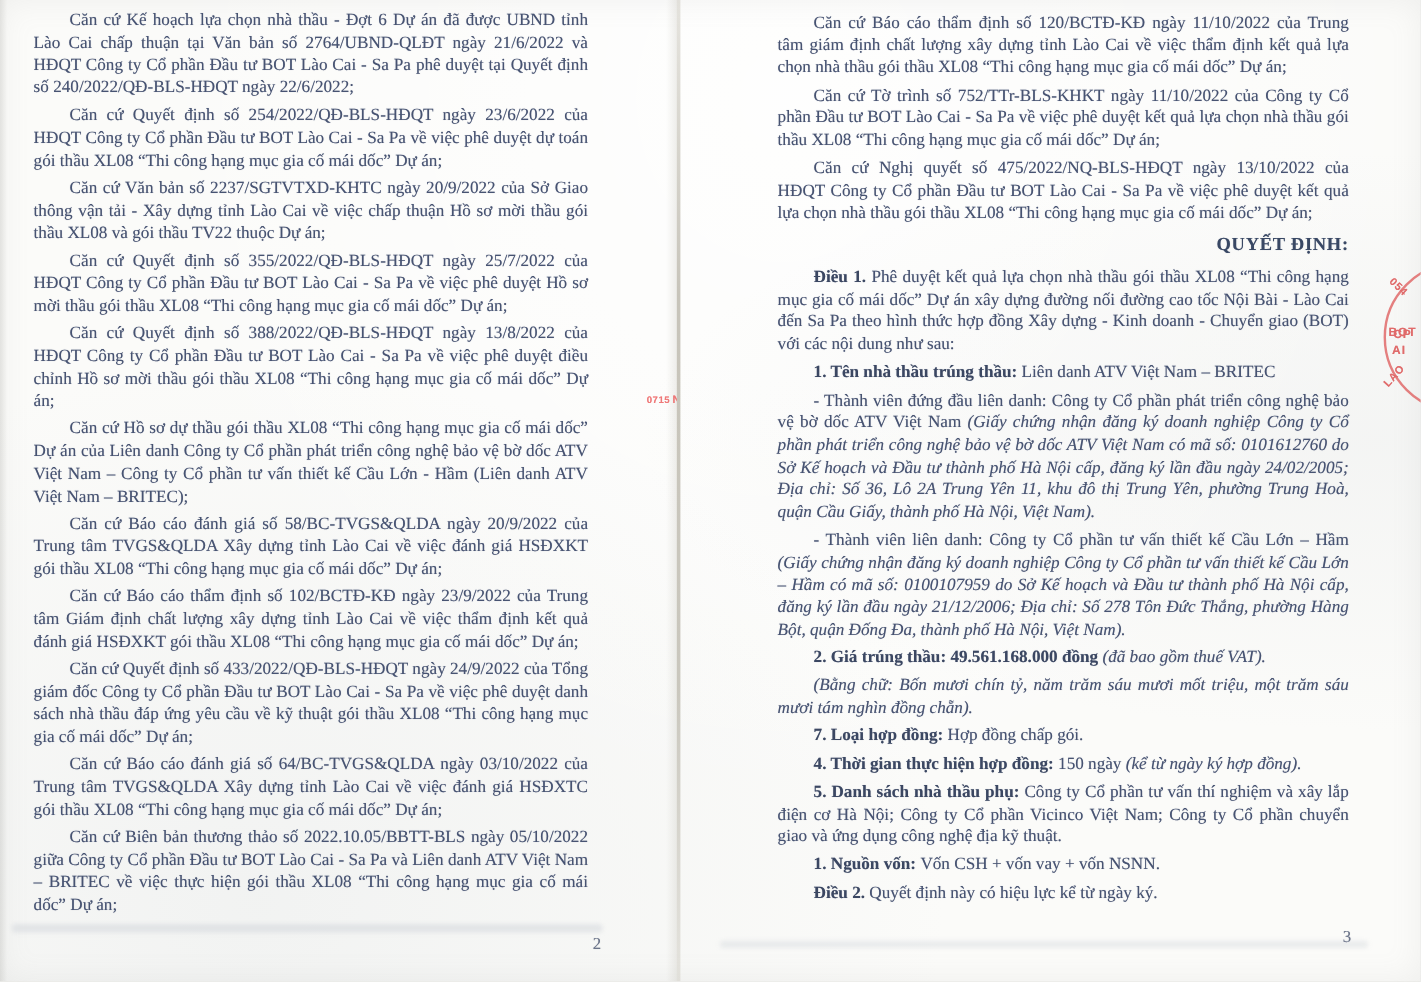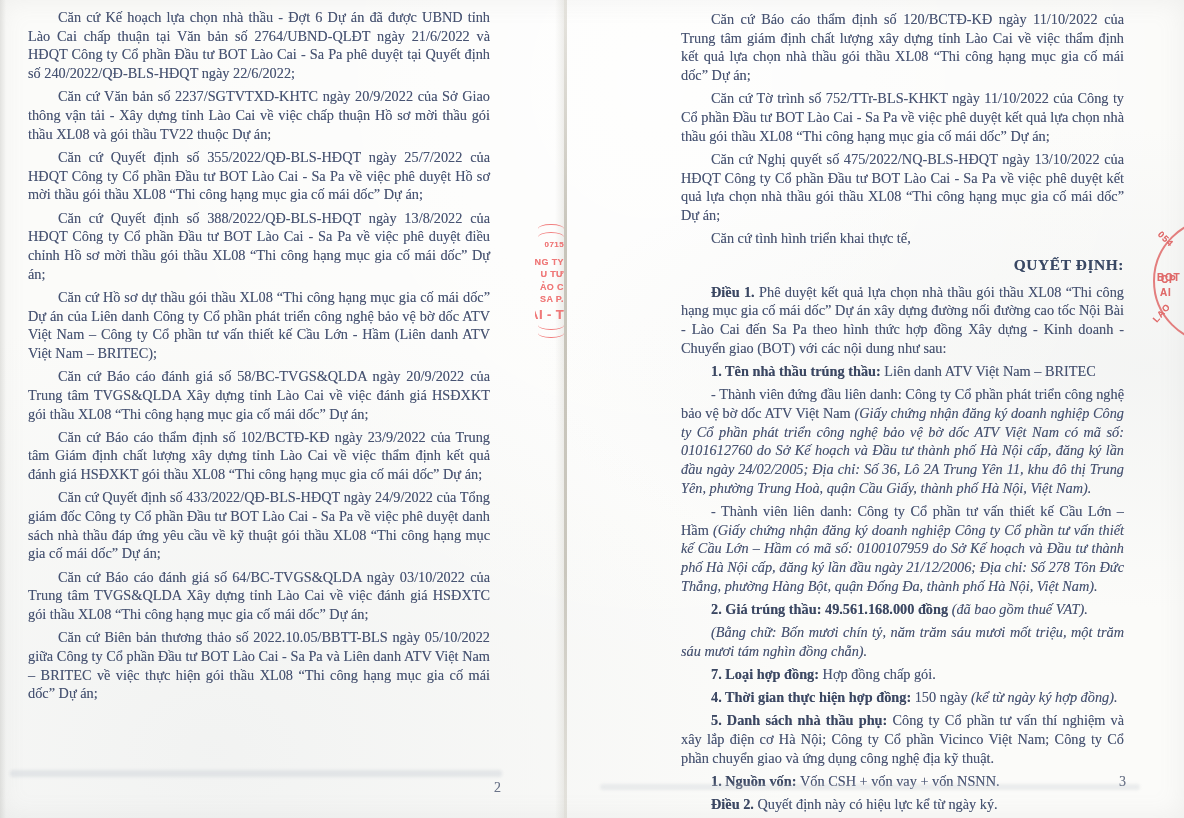--- a/index.html
+++ b/index.html
@@ -12,21 +12,21 @@
       radial-gradient(ellipse at 55% 10%, rgba(255,255,255,.8), transparent 60%),
       #fbfbf9;
     box-shadow:inset 0 0 26px rgba(150,150,145,.12);
   }
   .canvas::before{ 
     content:"";position:absolute;left:0;top:0;width:6px;height:818px;
     background:linear-gradient(90deg, rgba(160,160,155,.22), transparent);
   }
   .page{position:absolute;top:0;height:818px;box-sizing:border-box;}
   .page-left{left:0;width:566px;padding:8px 76px 0 28px;}
-  .page-right{left:567px;width:617px;padding:10px 60px 0 114px;}
+  .page-right{left:567px;width:617px;padding:10px 60px 0 81px;}
   .divider{
     position:absolute;left:564px;top:0;width:3px;height:818px;
     background:linear-gradient(180deg, rgba(185,180,165,.35), rgba(170,165,150,.65) 30%, rgba(170,165,150,.6) 70%, rgba(185,180,165,.3));
   }
   .divider::before{
     content:"";position:absolute;left:-9px;top:0;width:9px;height:818px;
     background:linear-gradient(90deg, transparent, rgba(190,188,178,.25));
   }
   .content p{
     margin:0 0 4.5px;text-align:justify;text-indent:30px;
@@ -44,21 +44,21 @@
     text-shadow:0 0 .6px rgba(107,116,137,.5);
   }
   .pageno-left{left:494px;top:780px;}
   .pageno-right{left:1119px;top:774px;}
   .bleed{position:absolute;filter:blur(1.6px);border-radius:3px;}
   .bleed-left{left:10px;top:770px;width:492px;height:7px;background:rgba(196,203,209,.38);}
   .bleed-right{left:600px;top:784px;width:540px;height:6px;background:rgba(198,205,211,.32);}
   
   .stamp-strip{
     position:absolute;left:535px;top:224px;width:29px;height:114px;overflow:hidden;
-    display:flex;flex-direction:column;align-items:flex-end;gap:2px;
+    display:flex;flex-direction:row;align-items:flex-end;gap:2px;
     color:#ee6e6e;font-family:"Liberation Sans", sans-serif;font-weight:bold;
     opacity:.92;
   }
   .stamp-strip .sline{white-space:nowrap;font-size:9px;letter-spacing:.4px;line-height:10.5px;text-shadow:0 0 .5px rgba(238,110,110,.6);}
   .stamp-strip .sm{font-size:8px;line-height:9px;}
   .stamp-strip .xs{font-size:13px;line-height:9px;margin-top:3px;}
   .arc{width:26px;height:5px;border-top:1.7px solid #f07676;border-radius:50% 50% 0 0 / 100% 100% 0 0;}
   .arc.down{border-top:none;border-bottom:1.7px solid #f07676;border-radius:0 0 50% 50% / 0 0 100% 100%;}
   .arc.gap{margin-top:1px;}
   .arc.pregap{margin-top:4px;}
@@ -77,40 +77,40 @@
   .st-bot{left:3px;top:96px;font-size:9px;transform:rotate(-48deg);}
 </style>
 </head>
 <body>
 
 <div class="canvas">
 
   <div class="page page-left">
     <div class="content" id="left-content">
         <p><span>Căn cứ Kế hoạch lựa chọn nhà thầu - Đợt 6 Dự án đã được UBND tỉnh Lào Cai chấp thuận tại Văn bản số 2764/UBND-QLĐT ngày 21/6/2022 và HĐQT Công ty Cổ phần Đầu tư BOT Lào Cai - Sa Pa phê duyệt tại Quyết định số 240/2022/QĐ-BLS-HĐQT ngày 22/6/2022;</span></p>
+        <p><span>Căn cứ Quyết định số 254/2022/QĐ-BLS-HĐQT ngày 23/6/2022 của HĐQT Công ty Cổ phần Đầu tư BOT Lào Cai - Sa Pa về việc phê duyệt dự toán gói thầu XL08 “Thi công hạng mục gia cố mái dốc” Dự án;</span></p>
         <p><span>Căn cứ Văn bản số 2237/SGTVTXD-KHTC ngày 20/9/2022 của Sở Giao thông vận tải - Xây dựng tỉnh Lào Cai về việc chấp thuận Hồ sơ mời thầu gói thầu XL08 và gói thầu TV22 thuộc Dự án;</span></p>
         <p><span>Căn cứ Quyết định số 355/2022/QĐ-BLS-HĐQT ngày 25/7/2022 của HĐQT Công ty Cổ phần Đầu tư BOT Lào Cai - Sa Pa về việc phê duyệt Hồ sơ mời thầu gói thầu XL08 “Thi công hạng mục gia cố mái dốc” Dự án;</span></p>
         <p><span>Căn cứ Quyết định số 388/2022/QĐ-BLS-HĐQT ngày 13/8/2022 của HĐQT Công ty Cổ phần Đầu tư BOT Lào Cai - Sa Pa về việc phê duyệt điều chỉnh Hồ sơ mời thầu gói thầu XL08 “Thi công hạng mục gia cố mái dốc” Dự án;</span></p>
         <p><span>Căn cứ Hồ sơ dự thầu gói thầu XL08 “Thi công hạng mục gia cố mái dốc” Dự án của Liên danh Công ty Cổ phần phát triển công nghệ bảo vệ bờ dốc ATV Việt Nam – Công ty Cổ phần tư vấn thiết kế Cầu Lớn - Hầm (Liên danh ATV Việt Nam – BRITEC);</span></p>
         <p><span>Căn cứ Báo cáo đánh giá số 58/BC-TVGS&amp;QLDA ngày 20/9/2022 của Trung tâm TVGS&amp;QLDA Xây dựng tỉnh Lào Cai về việc đánh giá HSĐXKT gói thầu XL08 “Thi công hạng mục gia cố mái dốc” Dự án;</span></p>
         <p><span>Căn cứ Báo cáo thẩm định số 102/BCTĐ-KĐ ngày 23/9/2022 của Trung tâm Giám định chất lượng xây dựng tỉnh Lào Cai về việc thẩm định kết quả đánh giá HSĐXKT gói thầu XL08 “Thi công hạng mục gia cố mái dốc” Dự án;</span></p>
         <p><span>Căn cứ Quyết định số 433/2022/QĐ-BLS-HĐQT ngày 24/9/2022 của Tổng giám đốc Công ty Cổ phần Đầu tư BOT Lào Cai - Sa Pa về việc phê duyệt danh sách nhà thầu đáp ứng yêu cầu về kỹ thuật gói thầu XL08 “Thi công hạng mục gia cố mái dốc” Dự án;</span></p>
         <p><span>Căn cứ Báo cáo đánh giá số 64/BC-TVGS&amp;QLDA ngày 03/10/2022 của Trung tâm TVGS&amp;QLDA Xây dựng tỉnh Lào Cai về việc đánh giá HSĐXTC gói thầu XL08 “Thi công hạng mục gia cố mái dốc” Dự án;</span></p>
         <p><span>Căn cứ Biên bản thương thảo số 2022.10.05/BBTT-BLS ngày 05/10/2022 giữa Công ty Cổ phần Đầu tư BOT Lào Cai - Sa Pa và Liên danh ATV Việt Nam – BRITEC về việc thực hiện gói thầu XL08 “Thi công hạng mục gia cố mái dốc” Dự án;</span></p>
       </div>
   </div>
 
   <div class="divider"></div>
 
   <div class="page page-right">
     <div class="content" id="right-content">
         <p><span>Căn cứ Báo cáo thẩm định số 120/BCTĐ-KĐ ngày 11/10/2022 của Trung tâm giám định chất lượng xây dựng tỉnh Lào Cai về việc thẩm định kết quả lựa chọn nhà thầu gói thầu XL08 “Thi công hạng mục gia cố mái dốc” Dự án;</span></p>
         <p><span>Căn cứ Tờ trình số 752/TTr-BLS-KHKT ngày 11/10/2022 của Công ty Cổ phần Đầu tư BOT Lào Cai - Sa Pa về việc phê duyệt kết quả lựa chọn nhà thầu gói thầu XL08 “Thi công hạng mục gia cố mái dốc” Dự án;</span></p>
         <p><span>Căn cứ Nghị quyết số 475/2022/NQ-BLS-HĐQT ngày 13/10/2022 của HĐQT Công ty Cổ phần Đầu tư BOT Lào Cai - Sa Pa về việc phê duyệt kết quả lựa chọn nhà thầu gói thầu XL08 “Thi công hạng mục gia cố mái dốc” Dự án;</span></p>
-        <p><span>Căn cứ tình hình triển khai thực tế,</span></p>
         <p class="heading"><span>QUYẾT ĐỊNH:</span></p>
         <p><span class="b">Điều 1. </span><span>Phê duyệt kết quả lựa chọn nhà thầu gói thầu XL08 “Thi công hạng mục gia cố mái dốc” Dự án xây dựng đường nối đường cao tốc Nội Bài - Lào Cai đến Sa Pa theo hình thức hợp đồng Xây dựng - Kinh doanh - Chuyển giao (BOT) với các nội dung như sau:</span></p>
         <p><span class="b">1. Tên nhà thầu trúng thầu: </span><span>Liên danh ATV Việt Nam – BRITEC</span></p>
         <p><span>- Thành viên đứng đầu liên danh: Công ty Cổ phần phát triển công nghệ bảo vệ bờ dốc ATV Việt Nam </span><span class="i">(Giấy chứng nhận đăng ký doanh nghiệp Công ty Cổ phần phát triển công nghệ bảo vệ bờ dốc ATV Việt Nam có mã số: 0101612760 do Sở Kế hoạch và Đầu tư thành phố Hà Nội cấp, đăng ký lần đầu ngày 24/02/2005; Địa chỉ: Số 36, Lô 2A Trung Yên 11, khu đô thị Trung Yên, phường Trung Hoà, quận Cầu Giấy, thành phố Hà Nội, Việt Nam).</span></p>
         <p><span>- Thành viên liên danh: Công ty Cổ phần tư vấn thiết kế Cầu Lớn – Hầm </span><span class="i">(Giấy chứng nhận đăng ký doanh nghiệp Công ty Cổ phần tư vấn thiết kế Cầu Lớn – Hầm có mã số: 0100107959 do Sở Kế hoạch và Đầu tư thành phố Hà Nội cấp, đăng ký lần đầu ngày 21/12/2006; Địa chỉ: Số 278 Tôn Đức Thắng, phường Hàng Bột, quận Đống Đa, thành phố Hà Nội, Việt Nam).</span></p>
         <p><span class="b">2. Giá trúng thầu: 49.561.168.000 đồng </span><span class="i">(đã bao gồm thuế VAT).</span></p>
         <p><span class="i">(Bằng chữ: Bốn mươi chín tỷ, năm trăm sáu mươi mốt triệu, một trăm sáu mươi tám nghìn đồng chẵn).</span></p>
         <p><span class="b">7. Loại hợp đồng: </span><span>Hợp đồng chấp gói.</span></p>
         <p><span class="b">4. Thời gian thực hiện hợp đồng: </span><span>150 ngày </span><span class="i">(kể từ ngày ký hợp đồng).</span></p>
         <p><span class="b">5. Danh sách nhà thầu phụ: </span><span>Công ty Cổ phần tư vấn thí nghiệm và xây lắp điện cơ Hà Nội; Công ty Cổ phần Vicinco Việt Nam; Công ty Cổ phần chuyển giao và ứng dụng công nghệ địa kỹ thuật.</span></p>

